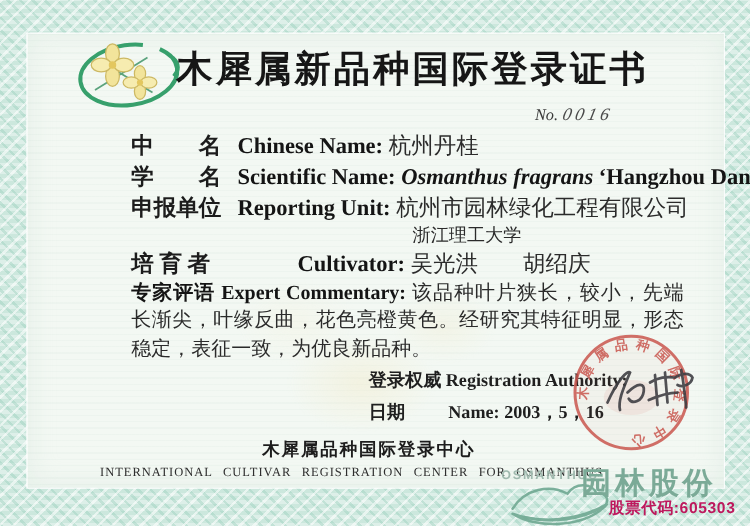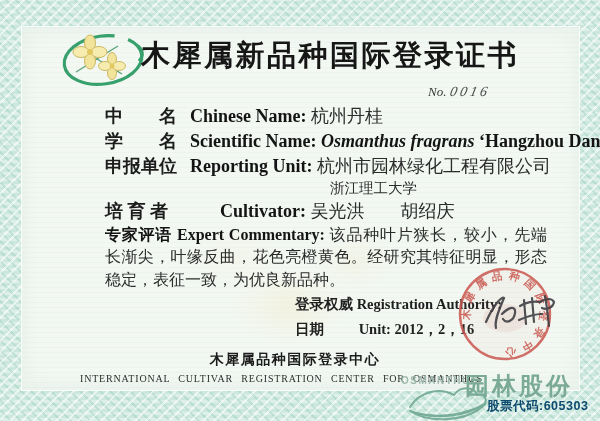--- a/index.html
+++ b/index.html
@@ -45,21 +45,21 @@
   .no-line{left:428px;top:84px;font-size:13px;color:#3a3a3a;font-style:italic;}
   .no-line .hand{display:inline-block;font-size:14px;letter-spacing:3px;transform:skewX(-12deg);color:#4a4a4a;margin-left:4px;}
 
   .row{left:105px;width:445px;font-size:18px;line-height:20px;white-space:nowrap;}
   .lbl-cn{display:inline-block;width:85px;font-weight:700;color:#1c1c1c;}
   .lbl-en{font-weight:700;color:#141414;}
   .val{font-weight:400;color:#2b2b2b;}
   .latin{font-style:italic;font-weight:700;color:#141414;}
   .cultivarq{font-weight:700;color:#141414;}
   .row-indent{left:290px;font-size:14.5px;margin-left:40px;}
-  .cult-gap{margin-left:30px;}
+  .cult-gap{margin-left:48px;}
 
   .expert{left:105px;top:224px;width:442px;font-size:16px;line-height:22.4px;
     white-space:normal;text-align:justify;}
 
   .auth-line{left:295px;top:295px;font-size:14.5px;font-weight:700;white-space:nowrap;text-align:right;}
   .date-line{left:295px;top:320px;font-size:14.5px;font-weight:700;white-space:nowrap;}
   .date-lbl-cn{display:inline-block;width:60px;}
 
   .footer-cn{left:150px;top:351px;width:290px;text-align:center;
     font-size:14px;font-weight:700;letter-spacing:1.5px;color:#1c1c1c;}
@@ -68,21 +68,21 @@
 
   .seal-svg{left:436px;top:256px;}
   .logo-svg{left:60px;top:32px;}
 
   .brand-osm{left:401px;top:375px;font-family:"Liberation Sans","DejaVu Sans",sans-serif;
     font-size:10px;letter-spacing:1.5px;color:#9fb9ae;font-weight:700;}
   .brand-leaf{left:404px;top:381px;}
   .brand-name{left:465px;top:370px;font-family:"Liberation Sans","DejaVu Sans",sans-serif;
     font-size:24px;font-weight:700;letter-spacing:3px;color:#7baa97;white-space:nowrap;}
   .brand-stock{left:487px;top:398px;font-family:"Liberation Sans","DejaVu Sans",sans-serif;
-    font-size:12.5px;font-weight:700;letter-spacing:.5px;color:#0c4a6e;white-space:nowrap;}
+    font-size:12.5px;font-weight:700;letter-spacing:.5px;color:#be185d;white-space:nowrap;}
 </style>
 </head>
 <body>
 
 <div class="page">
   <div class="border-frame"></div>
   <div class="paper"></div>
   <div class="content">
 
     <div class="abs watermark"></div>
@@ -142,22 +142,22 @@
       <span class="lbl-en">Expert Commentary:</span>
       <span class="val">该品种叶片狭长，较小，先端长渐尖，叶缘反曲，花色亮橙黄色。经研究其特征明显，形态稳定，表征一致，为优良新品种。</span>
     </div>
 
     <div class="abs auth-line">
       <span>登录权威</span>
       <span>Registration Authority:</span>
     </div>
     <div class="abs date-line">
       <span class="date-lbl-cn">日期</span>
-      <span>Unit:</span>
-      <span>2012，2，16</span>
+      <span>Name:</span>
+      <span>2003，5，16</span>
     </div>
 
     <svg class="abs seal-svg" width="134" height="122" viewBox="0 0 134 122">
       <defs>
         <path id="sealArc" d="M 69 23 a 35 35 0 1 1 -0.01 0"></path>
       </defs>
       <circle cx="69" cy="58" r="45" fill="rgba(224,130,120,0.05)" stroke="rgba(201,86,78,0.85)" stroke-width="2.4"></circle>
       <g transform="rotate(-100 69 58)" opacity="0.85">
         <text font-size="10.5" fill="#c9564e" letter-spacing="5.5" font-weight="700">
           <textPath href="#sealArc" startOffset="0">木犀属品种国际登录中心</textPath>

